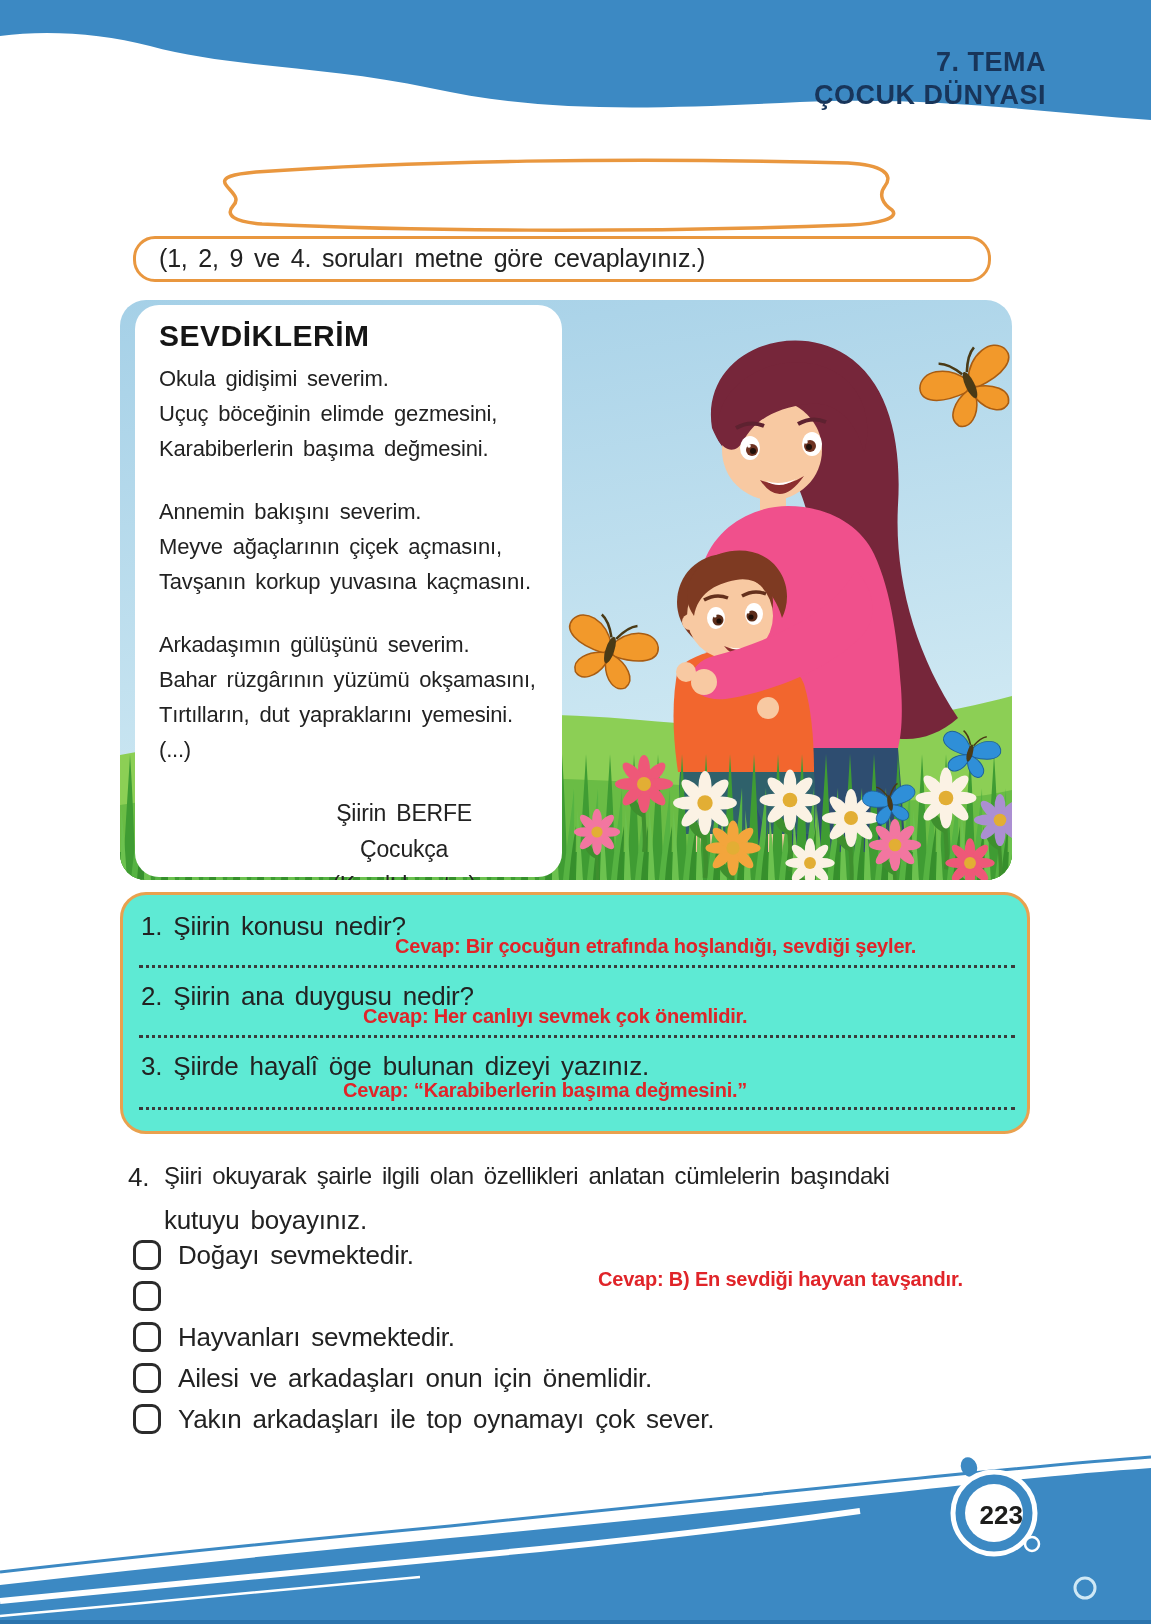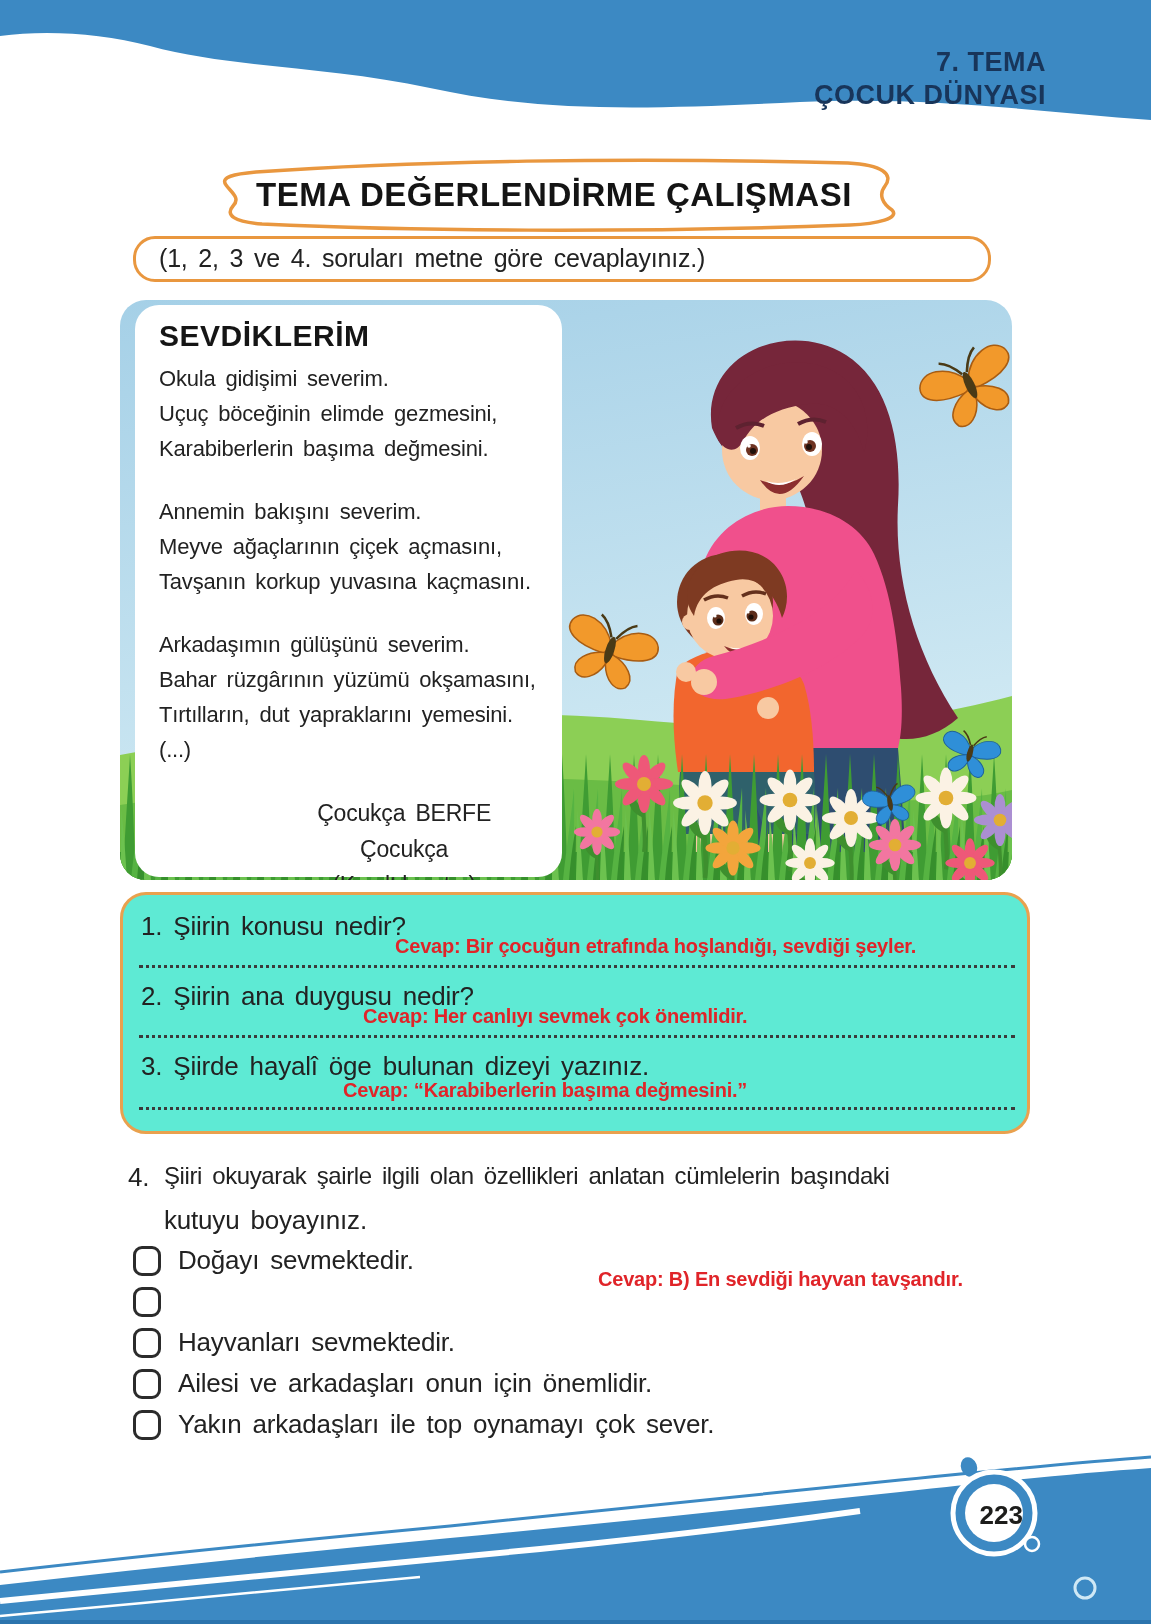--- a/index.html
+++ b/index.html
@@ -32,21 +32,21 @@
       border-radius:26px;background:#5eead4;box-sizing:border-box;}
   .qtext{font-size:26px;white-space:nowrap;}
   .red{color:#e02429;font-weight:bold;font-size:20px;white-space:nowrap;letter-spacing:-0.2px;}
   .dots{height:0;border-bottom:3px dotted #3a3a3a;}
   
   .q4num{left:128px;top:1162px;font-size:26px;}
   .q4l1{left:164px;top:1162px;font-size:24px;letter-spacing:-0.4px;white-space:nowrap;}
   .q4l2{left:164px;top:1205px;font-size:26px;font-weight:normal;}
   .red4{left:598px;top:1237px;margin-top:31px;}
   .opts{left:133px;top:1240px;width:760px;}
-  .optrow{display:flex;align-items:center;height:41px;}
+  .optrow{display:flex;align-items:flex-start;height:41px;}
   .cb{width:28px;height:30px;border:3px solid #2b2b2b;border-radius:9px;background:#fff;
       box-sizing:border-box;margin-right:17px;flex:0 0 auto;}
   .optlabel{font-size:26px;}
   
   .botwave{left:0;top:1420px;width:1151px;height:204px;}
   .pagenum{left:965px;top:1500px;width:58px;text-align:right;font-size:26px;
       font-weight:bold;color:#1d1d1b;}
 </style>
 </head>
 <body>
@@ -57,24 +57,23 @@
     <path d="M0,0 H1151 V120 C1040,112 930,96 800,102 C640,110 540,112 430,88 C330,66 230,68 150,46 C100,33 45,30 0,36 Z" fill="#3c89c3"></path>
   </svg>
   <div class="abs hdr">
     <div>7. TEMA</div>
     <div>ÇOCUK DÜNYASI</div>
   </div>
 
   <svg class="abs banner" viewBox="0 0 712 88" preserveAspectRatio="none">
     <path d="M58,20 C210,9 430,5 650,11 C684,13 696,22 687,34 C680,43 685,52 694,58 C702,66 680,72 652,73 C430,81 212,79 64,72 C36,70 27,63 35,54 C43,46 33,40 28,33 C22,25 36,22 58,20 Z" fill="#ffffff" stroke="#e9973f" stroke-width="3.5" stroke-linejoin="round"></path>
   </svg>
-  <div class="abs banner-title">TEMA DEĞERLENDİRME ÇALIŞMASI</div>
 
   <div class="abs instr"></div>
-  <div class="abs instr-text hand">(1, 2, 3 ve 4. soruları metne göre cevaplayınız.)</div>
+  <div class="abs instr-text hand">(1, 2, 9 ve 4. soruları metne göre cevaplayınız.)</div>
 
   <div class="abs illus">
     <svg width="892" height="580" viewBox="0 0 892 580">
       <defs>
         <linearGradient id="sky" x1="0" y1="0" x2="0.25" y2="1">
           <stop offset="0" stop-color="#a5d0e7"></stop>
           <stop offset="1" stop-color="#d3ebf4"></stop>
         </linearGradient>
         <pattern id="grassP" x="0" y="448" width="24" height="132" patternUnits="userSpaceOnUse">
           <path d="M3,132 C5,80 8,45 10,6 C13,50 14,90 16,132 Z" fill="#3f9c33"></path>
@@ -207,21 +206,21 @@
         <div class="pline hand">Meyve ağaçlarının çiçek açmasını,</div>
         <div class="pline hand">Tavşanın korkup yuvasına kaçmasını.</div>
       </div>
       <div class="stanza">
         <div class="pline hand">Arkadaşımın gülüşünü severim.</div>
         <div class="pline hand">Bahar rüzgârının yüzümü okşamasını,</div>
         <div class="pline hand">Tırtılların, dut yapraklarını yemesini.</div>
         <div class="pline hand">(...)</div>
       </div>
       <div class="author-block">
-        <div class="hand">Çocukça BERFE</div>
+        <div class="hand">Şiirin BERFE</div>
         <div class="hand">Çocukça</div>
         <div class="hand">(Kısaltılmıştır.)</div>
       </div>
     </div>
   </div>
 
   <div class="abs qbox">
     <div class="abs qtext hand" style="left:18px;top:16px;">
       <span>1.</span>
       <span>Şiirin konusu nedir?</span>

